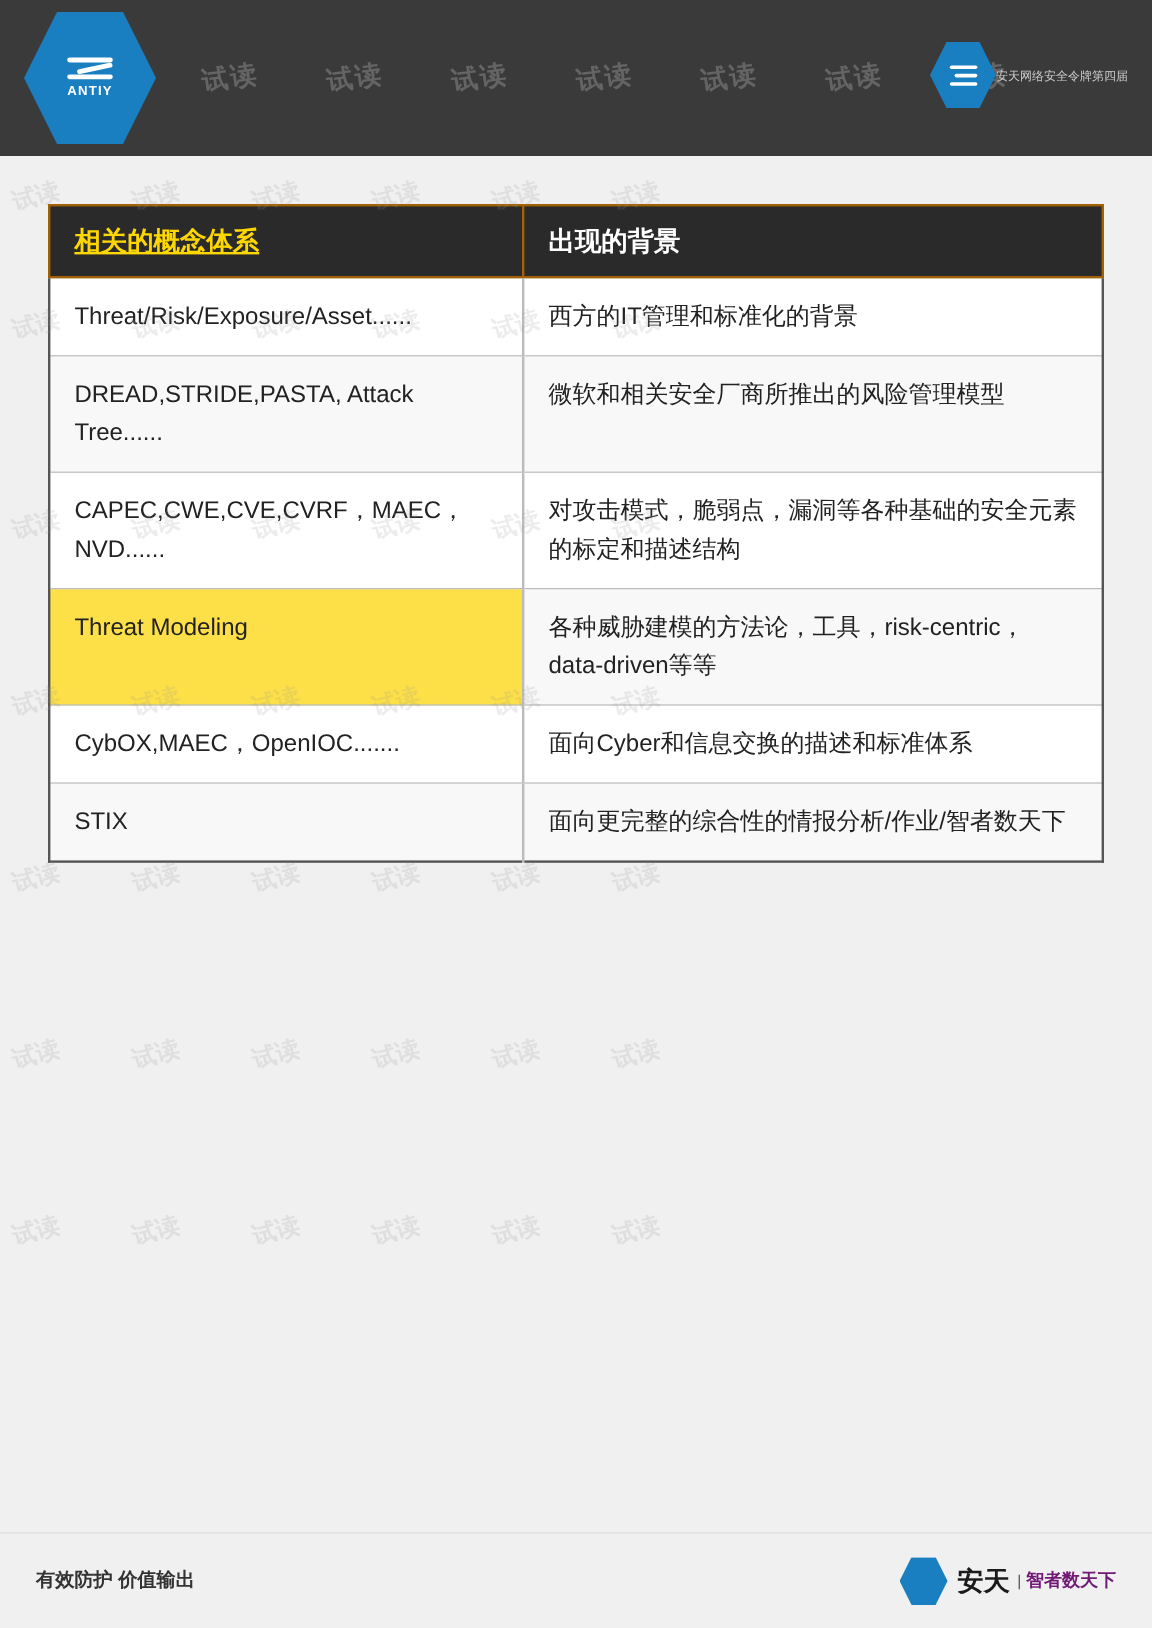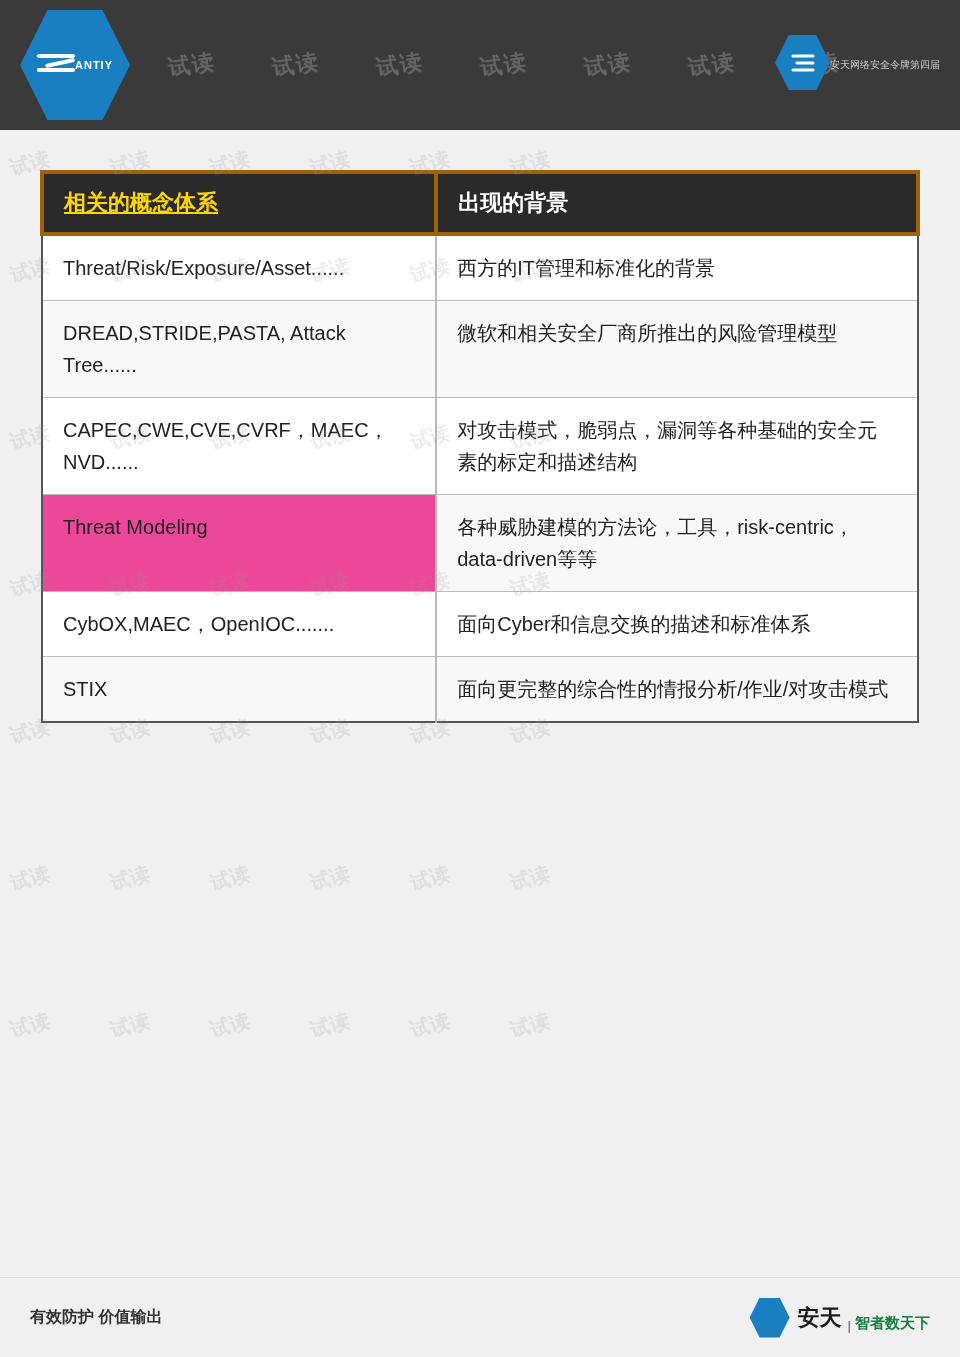--- a/index.html
+++ b/index.html
@@ -30,20 +30,21 @@
       margin-left: 20px;
       display: flex;
       align-items: center;
       justify-content: center;
       flex-shrink: 0;
       position: relative;
       z-index: 2;
     }
     .header-logo-inner {
       display: flex;
+      flex-direction: column;
       align-items: center;
       justify-content: center;
     }
     .logo-lines {
       display: flex;
       flex-direction: column;
       gap: 3px;
       margin-bottom: 4px;
     }
     .logo-line {
@@ -145,21 +146,21 @@
       border-collapse: collapse;
       margin-top: 10px;
       border: 2px solid #555;
     }
     .content-table thead tr th {
       background: #2a2a2a;
       color: #fff;
       padding: 14px 20px;
       font-size: 22px;
       text-align: left;
-      border: 4px solid #a16207;
+      border: 2px solid #a16207;
       font-weight: bold;
     }
     .content-table thead tr th:first-child {
       width: 45%;
       color: #FFD700;
       text-decoration: underline;
     }
     .content-table thead tr th:last-child {
       width: 55%;
     }
@@ -183,21 +184,21 @@
     .content-table tbody tr td:first-child {
       font-weight: 500;
       border-left: none;
     }
     .content-table tbody tr td:last-child {
       border-right: none;
     }
 
     
     .row-threat-modeling td:first-child {
-      background: #ec4899;
+      background: #fde047;
     }
 
     
     .footer {
       position: absolute;
       bottom: 0;
       left: 0;
       right: 0;
       height: 80px;
       background: #f0f0f0;
@@ -344,31 +345,31 @@
       <tr class="row-threat-modeling">
         <td>Threat Modeling</td>
         <td>各种威胁建模的方法论，工具，risk-centric，data-driven等等</td>
       </tr>
       <tr>
         <td>CybOX,MAEC，OpenIOC.......</td>
         <td>面向Cyber和信息交换的描述和标准体系</td>
       </tr>
       <tr>
         <td>STIX</td>
-        <td>面向更完整的综合性的情报分析/作业/对攻击模式</td>
+        <td>面向更完整的综合性的情报分析/作业/智者数天下</td>
       </tr>
     </tbody>
   </table>
 </div>
 
 <div class="footer">
   <div class="footer-text">有效防护 价值输出</div>
   <div class="footer-logo">
     <div class="footer-logo-hex"></div>
     <div>
-      <div style="display:flex;align-items:flex-end;gap:4px;">
+      <div style="display:flex;align-items:center;gap:4px;">
         <span style="font-size:22px;font-weight:bold;color:#1a1a1a;">安天</span>
         <span style="color:#555;font-size:13px;margin-left:2px;">|</span>
-        <span style="font-size:15px;color:#15803d;font-weight:bold;">智者数天下</span>
+        <span style="font-size:15px;color:#701a75;font-weight:bold;">智者数天下</span>
       </div>
     </div>
   </div>
 </div>
 
 </body></html>

